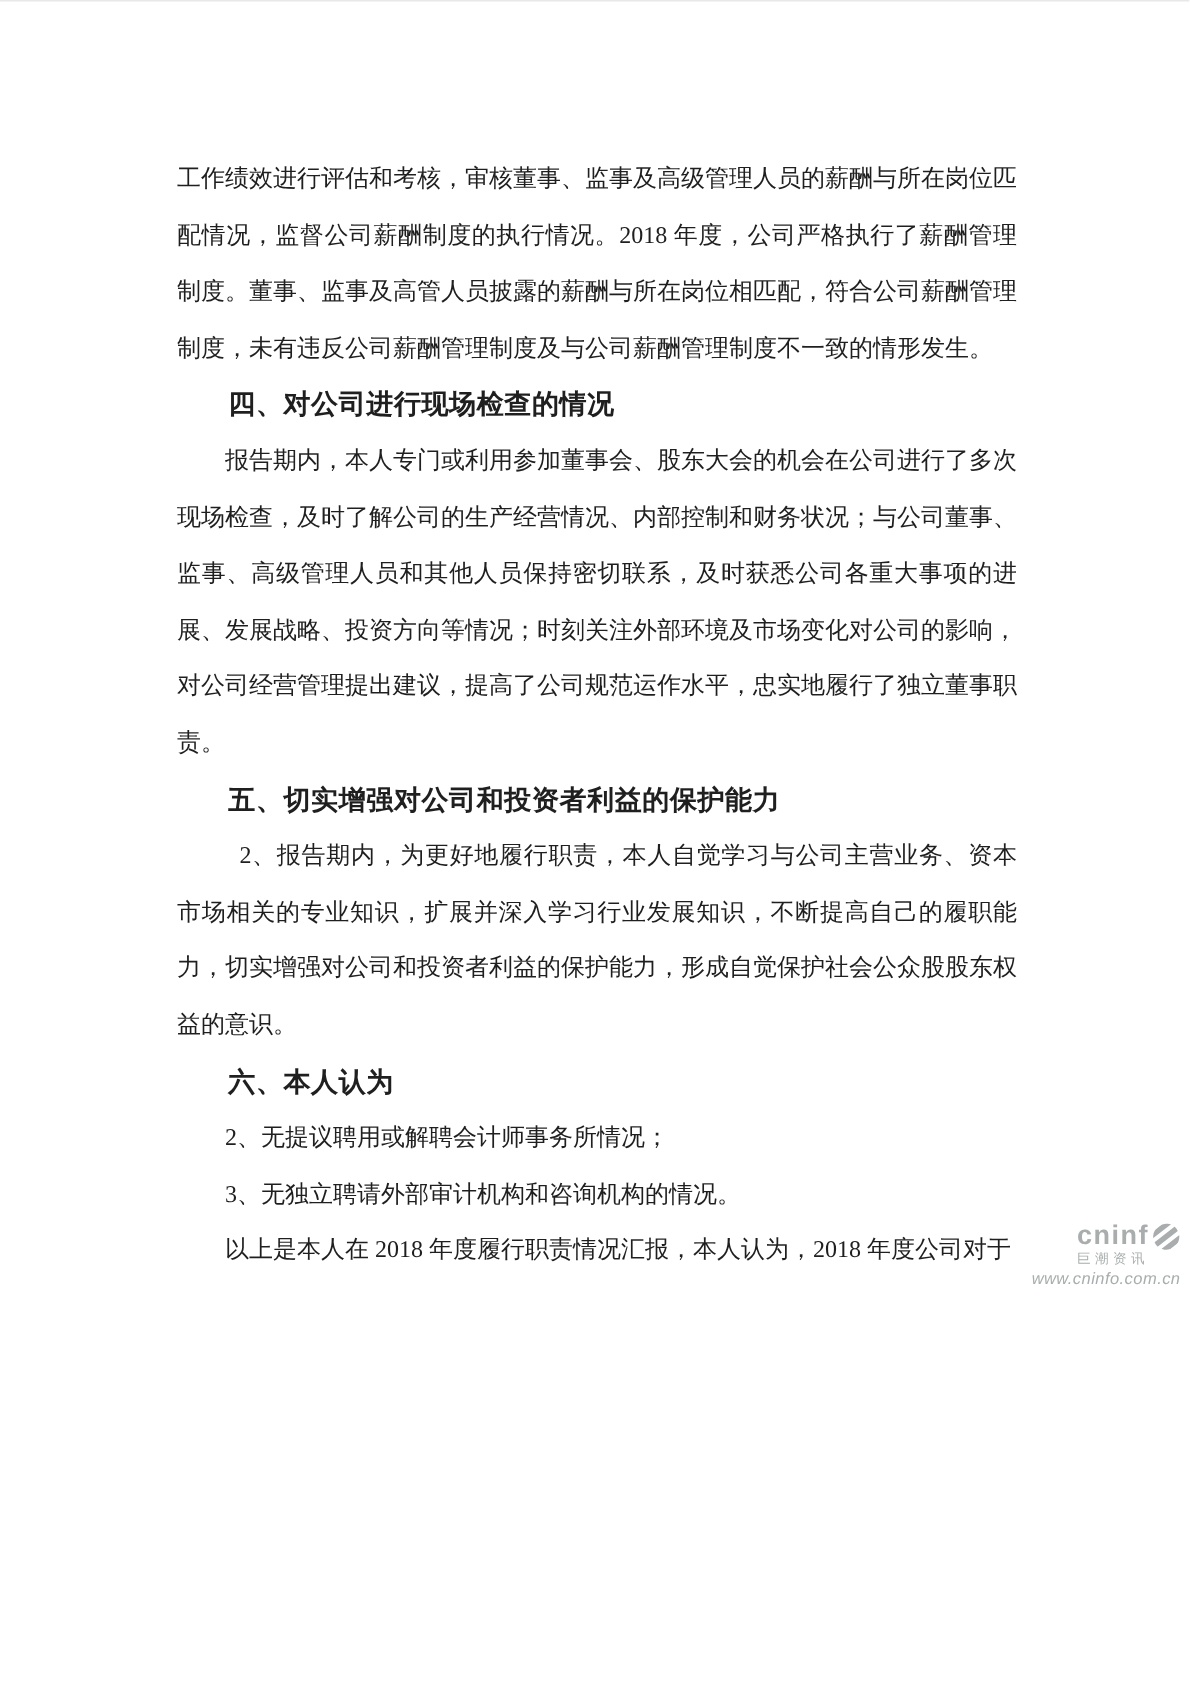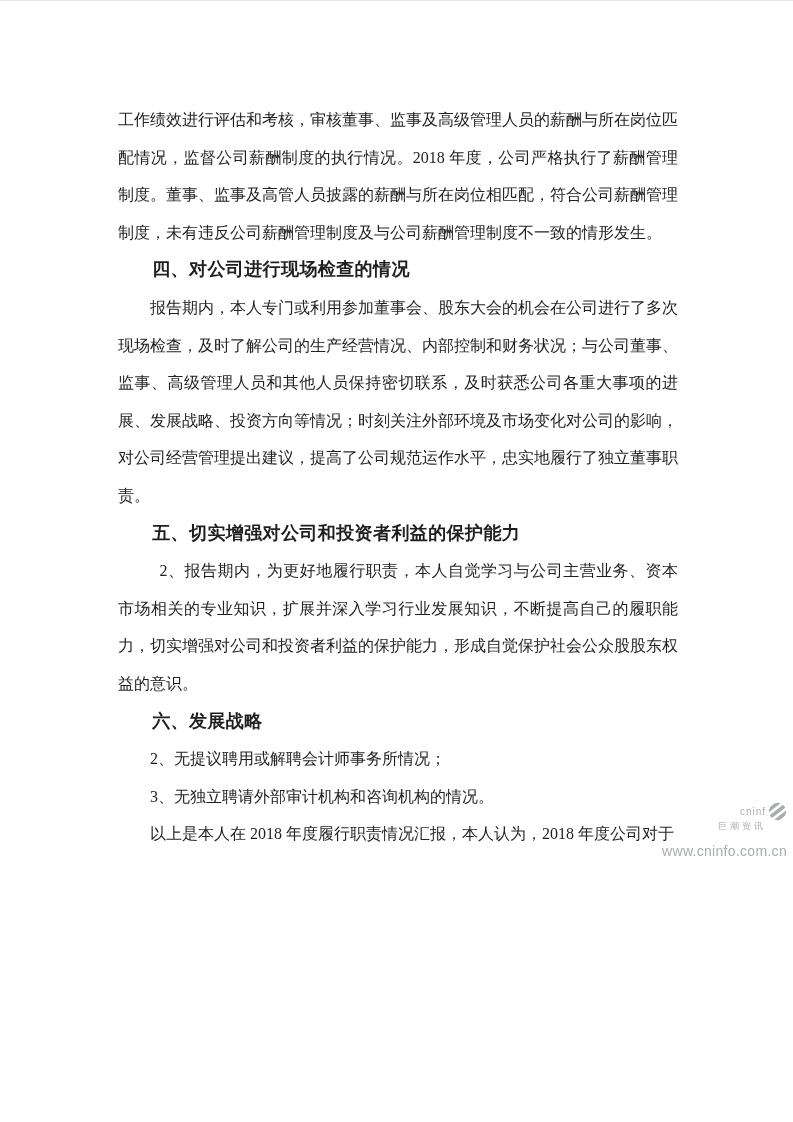--- a/index.html
+++ b/index.html
@@ -54,55 +54,56 @@
     line-height: 1.1;
     user-select: none;
   }
   .wm-row {
     display: flex;
     align-items: center;
     justify-content: flex-end;
     gap: 2px;
   }
   .wm-brand {
-    font-weight: normal;
-    font-size: 10px;
+    font-weight: bold;
+    font-size: 18px;
     letter-spacing: 1px;
   }
   .wm-globe { display: inline-block; width: 19px; height: 19px; }
   .wm-cn {
     font-size: 9px;
     letter-spacing: 3px;
     margin-top: 1px;
     margin-right: 21px;
   }
   .wm-url {
-    font-size: 14px;
+    font-size: 11px;
     letter-spacing: 0.3px;
-    margin-top: 12px;
+    margin-top: 2px;
+    font-style: italic;
   }
 </style>
 </head>
 <body>
 
 <div class="page">
 
   <div class="content">
     <p class="para">工作绩效进行评估和考核，审核董事、监事及高级管理人员的薪酬与所在岗位匹配情况，监督公司薪酬制度的执行情况。2018 年度，公司严格执行了薪酬管理制度。董事、监事及高管人员披露的薪酬与所在岗位相匹配，符合公司薪酬管理制度，未有违反公司薪酬管理制度及与公司薪酬管理制度不一致的情形发生。</p>
 
     <h2 class="heading">四、对公司进行现场检查的情况</h2>
 
     <p class="para indent">报告期内，本人专门或利用参加董事会、股东大会的机会在公司进行了多次现场检查，及时了解公司的生产经营情况、内部控制和财务状况；与公司董事、监事、高级管理人员和其他人员保持密切联系，及时获悉公司各重大事项的进展、发展战略、投资方向等情况；时刻关注外部环境及市场变化对公司的影响，对公司经营管理提出建议，提高了公司规范运作水平，忠实地履行了独立董事职责。</p>
 
     <h2 class="heading">五、切实增强对公司和投资者利益的保护能力</h2>
 
 
     <p class="para indent-more">2、报告期内，为更好地履行职责，本人自觉学习与公司主营业务、资本市场相关的专业知识，扩展并深入学习行业发展知识，不断提高自己的履职能力，切实增强对公司和投资者利益的保护能力，形成自觉保护社会公众股股东权益的意识。</p>
 
-    <h2 class="heading">六、发展战略</h2>
+    <h2 class="heading">六、本人认为</h2>
 
 
     <p class="para indent">2、无提议聘用或解聘会计师事务所情况；</p>
 
     <p class="para indent">3、无独立聘请外部审计机构和咨询机构的情况。</p>
 
     <p class="para indent">以上是本人在 2018 年度履行职责情况汇报，本人认为，2018 年度公司对于</p>
   </div>
 
   <div class="watermark">

